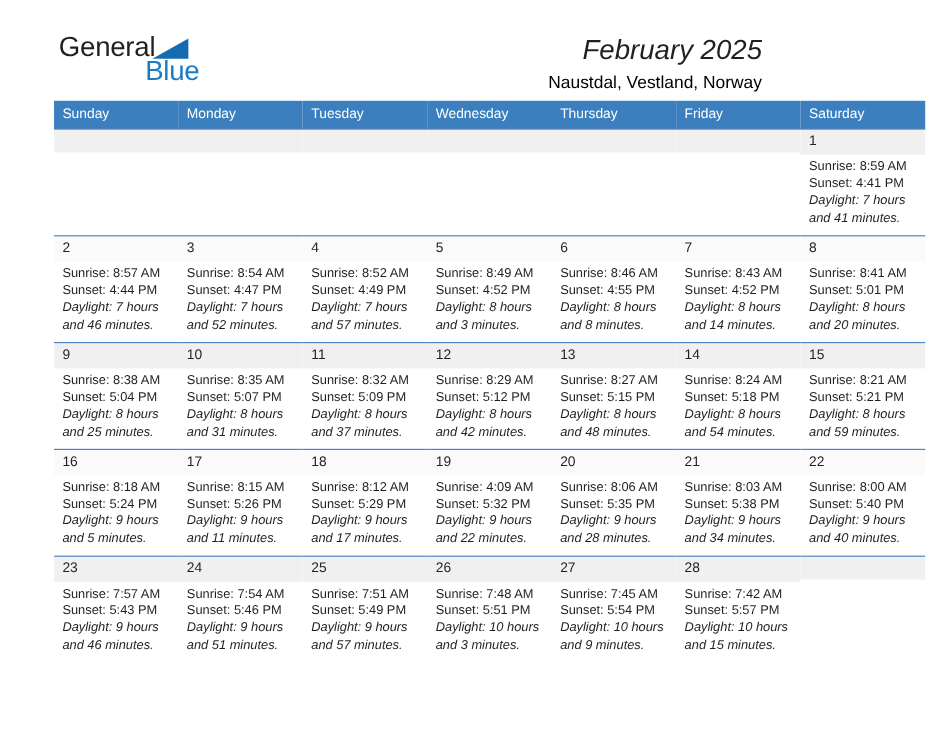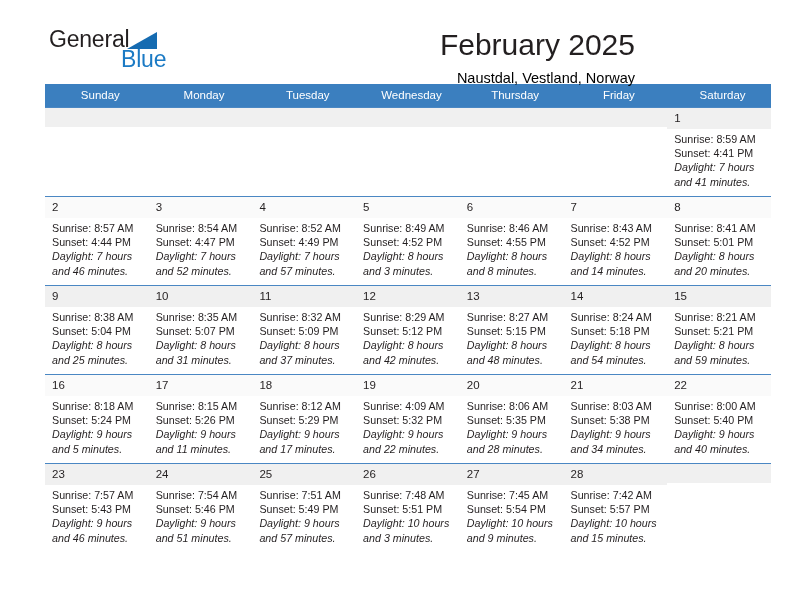--- a/index.html
+++ b/index.html
@@ -50,45 +50,46 @@
   .logo-blue {
     font-size: 23px;
     color: #1b7ac4;
     line-height: 1;
     margin-top: -3px;
     margin-left: 72px;
     letter-spacing: -0.2px;
   }
   .title-wrap { text-align: right; padding-top: 0px; }
   .month-title {
-    font-size: 30px;
+    font-size: 23px;
     color: #231f20;
     line-height: 1.15;
     white-space: nowrap;
+    font-style: italic;
   }
   .location {
     font-size: 14.5px;
     color: #000000;
     margin-top: 7px;
     white-space: nowrap;
   }
 
   
   table.cal {
     width: 726px;
     border-collapse: collapse;
     table-layout: fixed;
     margin-top: 6px;
   }
   table.cal th {
     background: #3b7fbf;
     color: #ffffff;
     font-size: 11.5px;
     font-weight: normal;
-    text-align: center;
+    text-align: left;
     padding: 5px 0 6px 7px;
     height: 22px;
   }
   td.cell {
     width: 103.7px;
     height: 89px;
     vertical-align: top;
     padding: 0;
     border-top: 1px solid #4a87c3;
     background: #ffffff;

